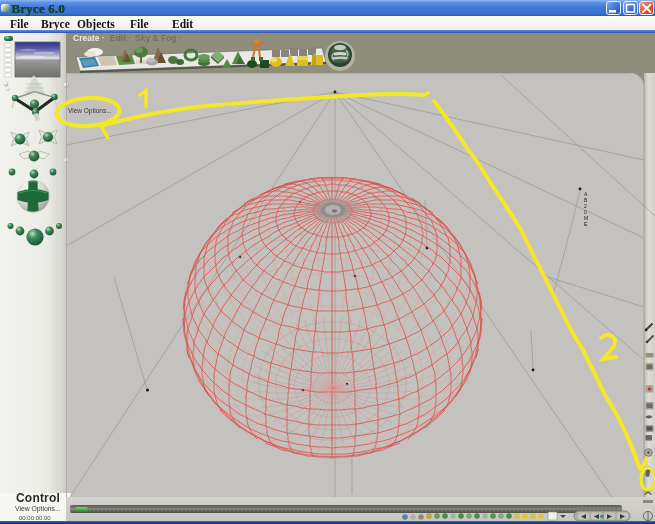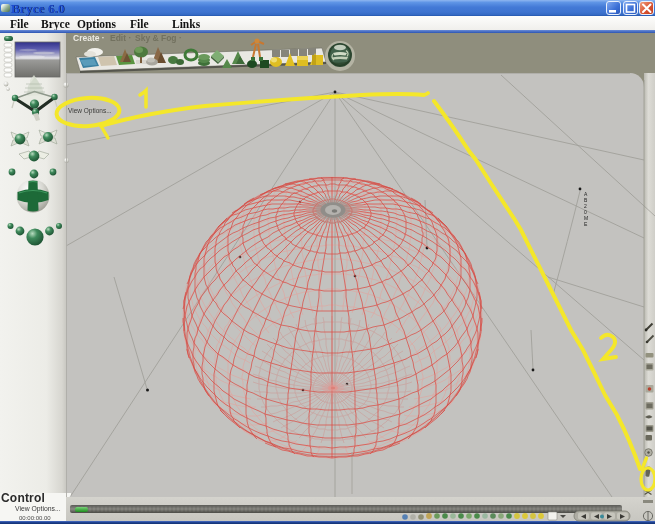--- a/index.html
+++ b/index.html
@@ -1,55 +1,55 @@
 <!DOCTYPE html>
 <html><head><meta charset="utf-8">
 <style>
 html,body{margin:0;padding:0;}
 body{width:655px;height:524px;overflow:hidden;font-family:"Liberation Sans",sans-serif;position:relative;background:#c3c2bf;}
 #titlebar{position:absolute;left:0;top:0;width:655px;height:16px;background:linear-gradient(#8fb6f0 0%,#5f95e6 15%,#4379d6 45%,#3e74d0 75%,#356ac4 92%,#2456ac 100%);}
 #title-ico{position:absolute;left:1px;top:4px;width:9px;height:8px;border-radius:2px;background:linear-gradient(135deg,#e8f0e8 20%,#8aa88a 60%,#4e7050);}
-#title-txt{position:absolute;left:11px;top:0.5px;font-family:"Liberation Serif",serif;font-weight:bold;font-size:13px;color:#1d4ed8;letter-spacing:0.2px;text-shadow:0.4px 0 0 #0a142e;}
+#title-txt{position:absolute;left:11px;top:0.5px;font-family:"Liberation Serif",serif;font-weight:bold;font-size:13px;color:#14532d;letter-spacing:0.2px;text-shadow:0.4px 0 0 #0a142e;}
 .wbtn{position:absolute;top:1px;width:15px;height:14px;border-radius:3px;border:1px solid #e8f0fc;box-sizing:border-box;}
 #btn-min{left:606px;background:linear-gradient(135deg,#7fa8ef,#3b6fd6 60%,#2a59bd);}
 #btn-max{left:623px;background:linear-gradient(135deg,#7fa8ef,#3b6fd6 60%,#2a59bd);}
 #btn-close{left:639px;background:linear-gradient(135deg,#f0a080,#d95434 55%,#c03a18);}
 #menubar{position:absolute;left:0;top:16px;width:655px;height:14px;background:linear-gradient(#fdfdfc,#f0efec);}
 .mi{position:absolute;top:2px;font-family:"Liberation Serif",serif;font-weight:bold;font-size:11.5px;color:#111;text-align:right;}
 #menuline{position:absolute;left:0;top:30px;width:655px;height:3px;background:linear-gradient(#6a8cd8,#2c55b2);}
 #appbody{position:absolute;left:0;top:33px;width:655px;height:488px;background:#8f8e7d;}
 
 #sidebar{position:absolute;left:0;top:33px;width:66px;height:462px;background:linear-gradient(90deg,#f2f2ee 0%,#ececE7 70%,#d7d6d0 94%,#c9c8c2 100%);}
 
 #viewport{position:absolute;left:66px;top:73px;width:578px;height:424px;background:#c3c2bf;border-top-right-radius:14px;}
 #rightstrip{position:absolute;left:644px;top:73px;width:11px;height:451px;background:linear-gradient(90deg,#b9b8b0,#dddcd6 40%,#cfcec8);}
 
 #bottomleft{position:absolute;left:0;top:493px;width:71px;height:31px;background:#f6f6f3;}
-#ctrl-txt{position:absolute;left:1px;top:491px;font-size:12px;font-weight:bold;color:#2a2a2a;font-family:"Liberation Sans",sans-serif;letter-spacing:0.2px;}
+#ctrl-txt{position:absolute;left:16px;top:491px;font-size:12px;font-weight:bold;color:#2a2a2a;font-family:"Liberation Sans",sans-serif;letter-spacing:0.2px;}
 #vo-txt{position:absolute;left:15px;top:505px;font-size:6.8px;color:#3a3a3a;}
 #tc-txt{position:absolute;left:19px;top:515px;font-size:6px;color:#4a4a4a;z-index:6;}
 #botstrip{position:absolute;left:66px;top:497px;width:589px;height:27px;background:linear-gradient(#d4d3cd,#c6c5bf);}
 #timeline{position:absolute;left:70px;top:505px;width:552px;height:8px;background:linear-gradient(#5a5a56,#8a8a84 50%,#4a4a46);border-radius:2px;}
 #timeline-green{position:absolute;left:75px;top:506.5px;width:13px;height:5px;background:linear-gradient(#7ad27a,#1e8c1e);border-radius:2px;z-index:5;}
 #bluebottom{position:absolute;left:0;top:521px;width:655px;height:3px;background:linear-gradient(#4a6fc8 0%,#1f4290 50%,#123070 100%);}
 svg{position:absolute;left:0;top:0;}
 </style></head>
 <body>
 <div id="titlebar"></div>
 <div id="title-ico"></div>
 <div id="title-txt">Bryce 6.0</div>
 <div class="wbtn" id="btn-min"></div>
 <div class="wbtn" id="btn-max"></div>
 <div class="wbtn" id="btn-close"></div>
 <div id="menubar">
  <span class="mi" style="left:10px">File</span>
  <span class="mi" style="left:41px">Bryce</span>
- <span class="mi" style="left:77px">Options</span>
+ <span class="mi" style="left:77px">Objects</span>
  <span class="mi" style="left:130px">File</span>
- <span class="mi" style="left:172px">Links</span>
+ <span class="mi" style="left:172px">Edit</span>
 </div>
 <div id="menuline"></div>
 <div id="appbody"></div>
 <div id="viewport"></div>
 <div id="sidebar"></div>
 <div id="rightstrip"></div>
 <div id="bottomleft"></div>
 <div id="ctrl-txt">Control</div>
 <div id="vo-txt">View Options...</div>
 <div id="tc-txt">00:00:00.00</div>

